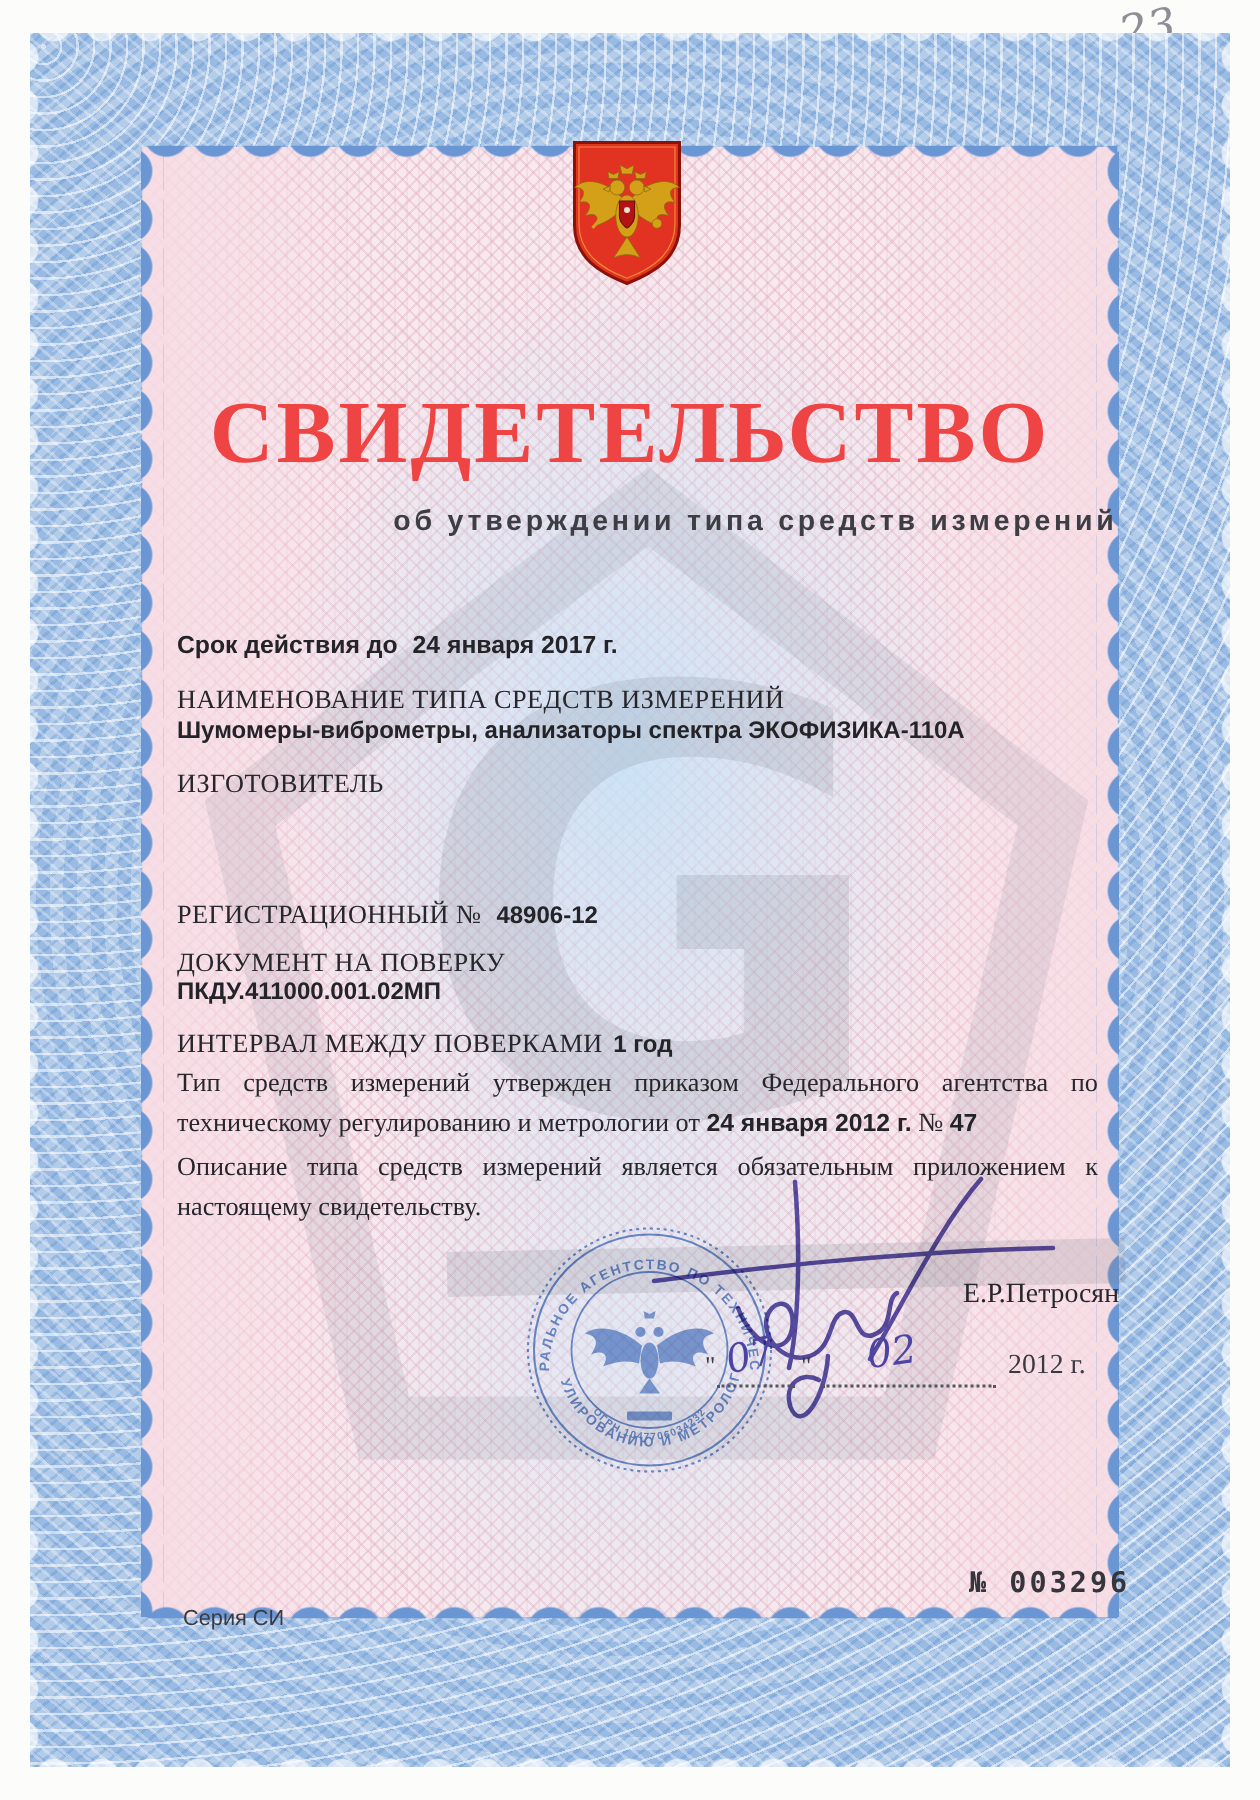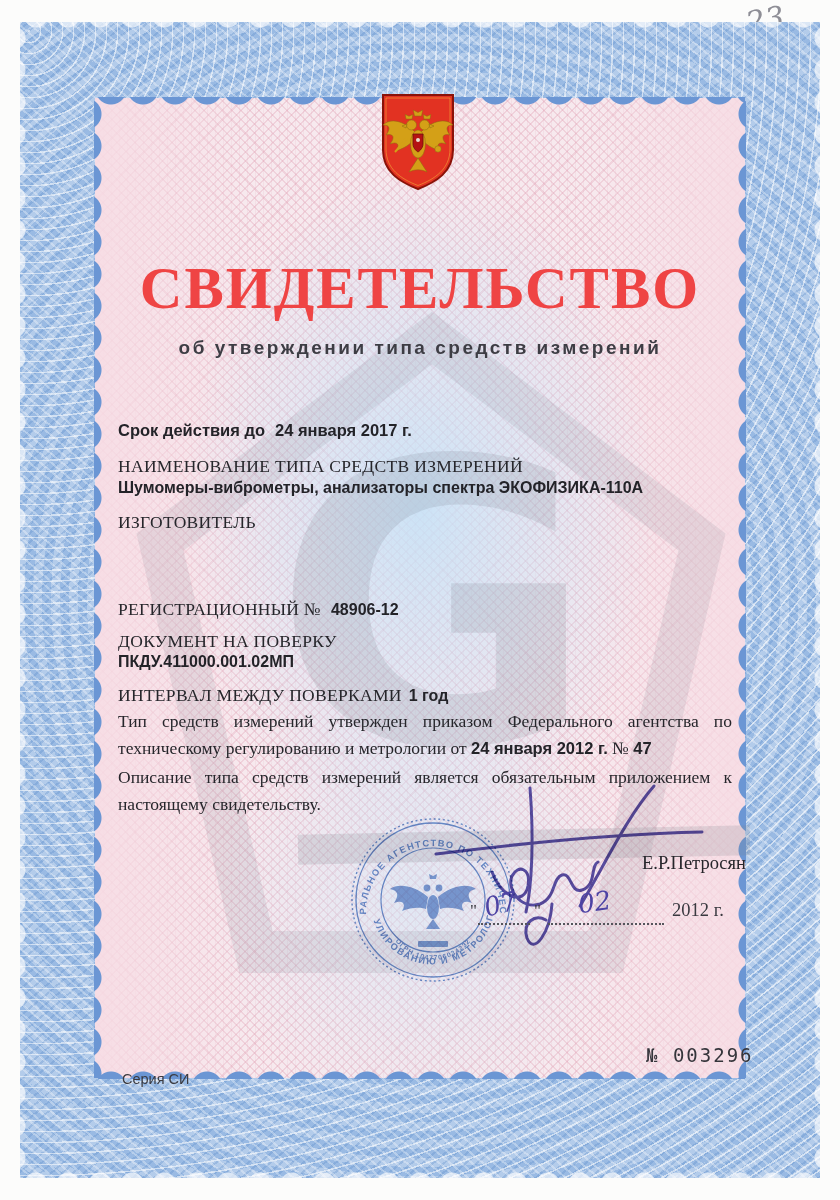--- a/index.html
+++ b/index.html
@@ -33,21 +33,21 @@
   .sc-bottom{left:0;right:0;bottom:-1px;height:15px;background:radial-gradient(circle at 16px 23px, #6b96d4 0 15px, rgba(107,150,212,0) 16px);background-size:32px 15px;background-repeat:repeat-x;}
   .sc-left{top:0;bottom:0;left:-1px;width:15px;background:radial-gradient(circle at -8px 16px, #6b96d4 0 15px, rgba(107,150,212,0) 16px);background-size:15px 32px;background-repeat:repeat-y;}
   .sc-right{top:0;bottom:0;right:-1px;width:15px;background:radial-gradient(circle at 23px 16px, #6b96d4 0 15px, rgba(107,150,212,0) 16px);background-size:15px 32px;background-repeat:repeat-y;}
   
   .abs{position:absolute;}
   .hw23{left:746px;top:2px;font-family:"DejaVu Serif",serif;font-style:italic;font-size:30px;color:#8e8e96;transform:rotate(-10deg);}
   .agency{left:95px;top:196px;width:650px;text-align:center;font-family:"Liberation Sans",sans-serif;
           font-weight:bold;font-size:19px;line-height:25px;letter-spacing:1px;color:#55555c;}
   .title{left:95px;top:258px;width:650px;text-align:center;font-family:"Liberation Serif",serif;
          font-weight:bold;font-size:59px;line-height:60px;letter-spacing:2px;color:#ef4444;}
-  .subtitle{left:95px;top:337px;width:650px;text-align:center;font-family:"Liberation Sans",sans-serif;
+  .subtitle{left:95px;top:337px;width:650px;text-align:right;font-family:"Liberation Sans",sans-serif;
             font-weight:bold;font-size:19px;letter-spacing:2.5px;color:#3d3d44;}
   .certno{left:95px;top:384px;width:650px;text-align:center;font-family:"Liberation Sans",sans-serif;
           font-weight:bold;font-size:18px;letter-spacing:0.5px;color:#2e2e33;white-space:pre-wrap;}
   .L{font-family:"Liberation Serif",serif;font-size:17.5px;color:#26262b;letter-spacing:0.3px;}
   .V{font-family:"Liberation Sans",sans-serif;font-weight:bold;font-size:16px;color:#232328;}
   .validity{left:118px;top:421px;}
   .validity .V{font-size:16.5px;margin-top:40px;}
   .gap{display:inline-block;width:10px;}
   .typeL{left:118px;top:456px;}
   .typeV{left:118px;top:479px;}
@@ -66,21 +66,21 @@
   .dateline{left:470px;top:897px;width:280px;height:34px;font-size:18px;color:#3a3a40;}
   .dq{position:absolute;top:4px;font-size:17px;}
   .dq1{left:0;}  .dq2{left:64px;}
   .dl{position:absolute;bottom:6px;border-bottom:2px dotted #55555c;height:1px;}
   .dl1{left:8px;width:52px;} .dl2{left:78px;width:116px;}
   .hwd{position:absolute;font-family:"DejaVu Serif",serif;font-style:italic;font-size:26px;color:#4d43a4;}
   .hw07{left:14px;top:-8px;transform:rotate(-14deg);}
   .hw02{left:108px;top:-10px;transform:rotate(-8deg);}
   .dyear{position:absolute;left:202px;top:3px;font-size:18.5px;}
   .series{left:122px;top:1051px;font-family:"Liberation Sans",sans-serif;font-size:14.5px;color:#3a3a40;margin-top:20px;}
-  .formno{left:646px;top:1044px;font-family:"DejaVu Sans Mono",monospace;font-size:19px;letter-spacing:2px;color:#35353b;}
+  .formno{left:646px;top:1044px;font-family:"DejaVu Sans Mono",monospace;font-size:19px;letter-spacing:2px;color:#35353b;font-weight:bold;}
   svg{display:block;}
   .wm{left:0;top:0;pointer-events:none;}
 </style>
 </head>
 <body>
 
 <div class="page">
 
   <div class="abs hw23">23</div>
 

